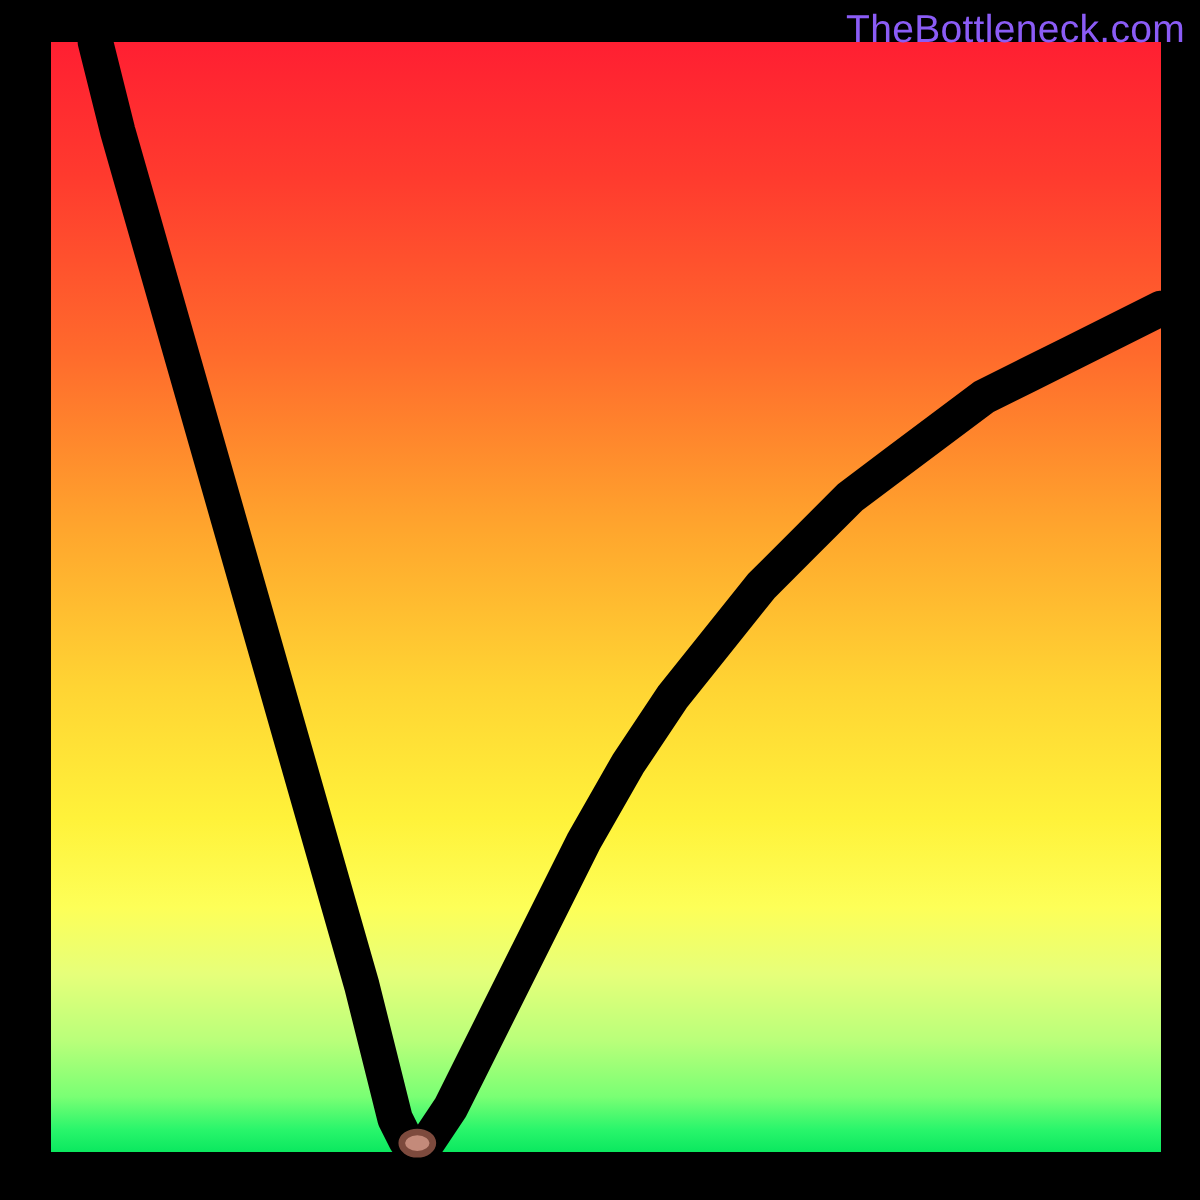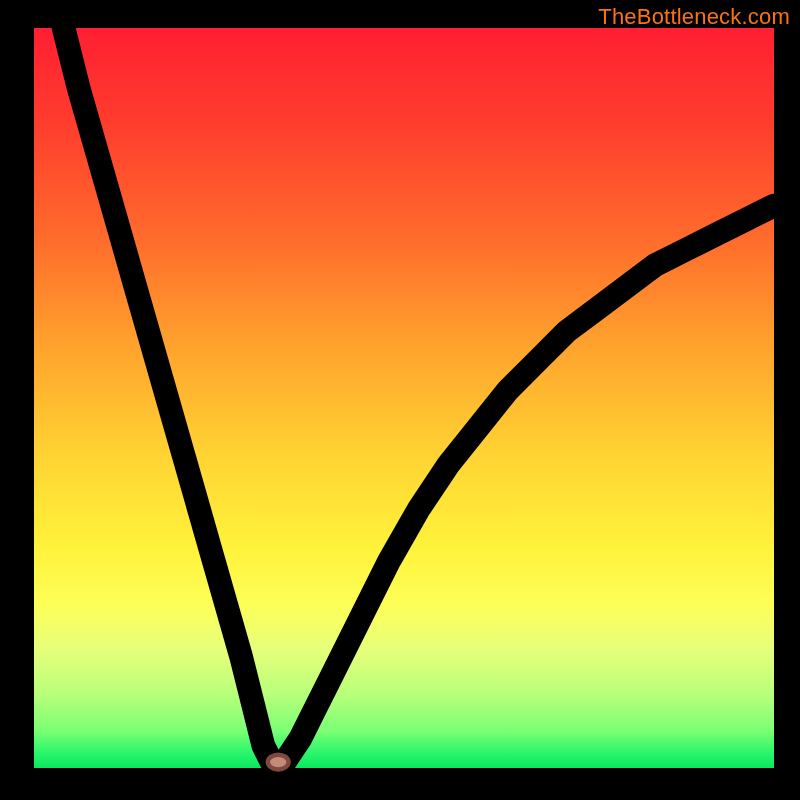--- a/index.html
+++ b/index.html
@@ -14,22 +14,22 @@
   .frame {
     position: relative;
     width: 800px;
     height: 800px;
     background: #000;
   }
   .watermark {
     position: absolute;
     top: 4px;
     right: 10px;
-    color: #f97316;
-    font-size: 22px;
+    color: #8b5cf6;
+    font-size: 26px;
     font-weight: 500;
     letter-spacing: 0.2px;
     z-index: 10;
   }
   .plot-area {
     position: absolute;
     left: 34px;
     top: 28px;
     width: 740px;
     height: 740px;

